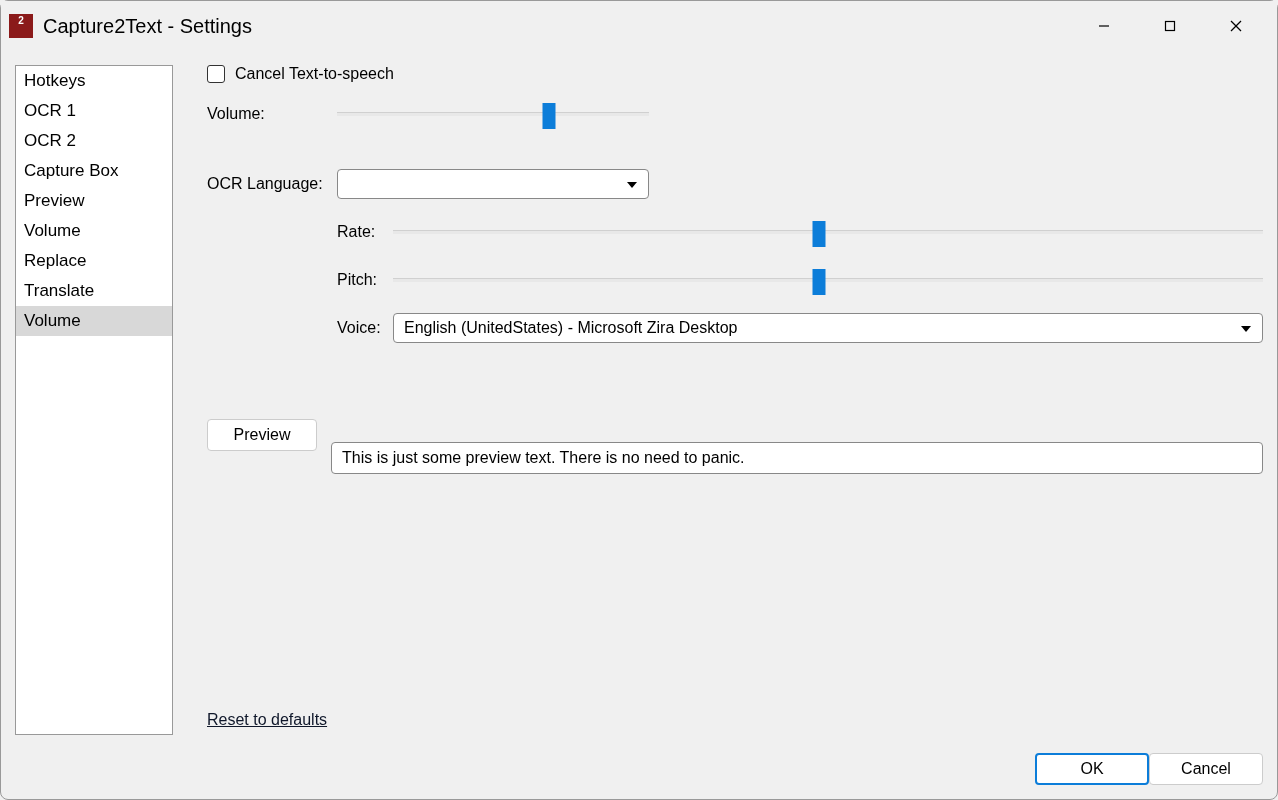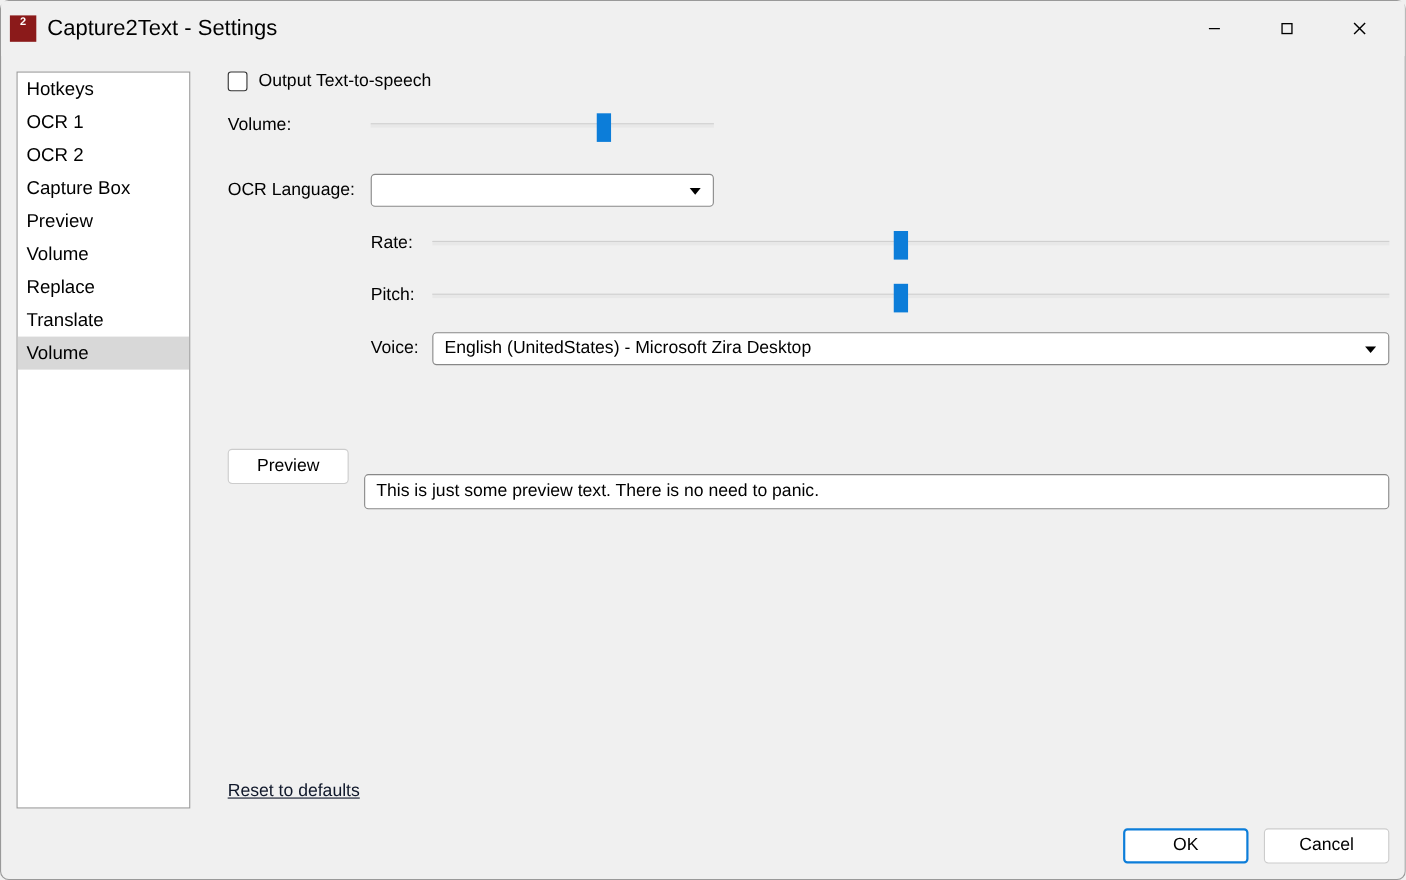--- a/index.html
+++ b/index.html
@@ -197,39 +197,38 @@
       font-size: 16px;
       cursor: pointer;
       margin-top: auto;
       margin-bottom: 6px;
       align-self: flex-start;
     }
 
     .footer {
       display: flex;
       justify-content: flex-end;
-      gap: 14px;
       padding: 8px 14px 14px;
     }
     .btn {
       width: 114px;
       height: 32px;
       border-radius: 4px;
       font-size: 16px;
       background: #fff;
       border: 1px solid #ccc;
       cursor: pointer;
     }
     .btn-ok {
       border: 2px solid #0c7dd9;
     }
 
     .gap-18 { margin-bottom: 18px; }
     .gap-24 { margin-bottom: 24px; }
-    .gap-40 { margin-bottom: 29px; }
+    .gap-40 { margin-bottom: 40px; }
     .gap-52 { margin-bottom: 52px; }
   </style>
 </head>
 <body>
 
 <div class="window">
 
   <div class="titlebar">
     <div class="app-icon"></div>
     <div class="title-text">Capture2Text - Settings</div>
@@ -264,21 +263,21 @@
         <div class="sidebar-item">Volume</div>
         <div class="sidebar-item">Replace</div>
         <div class="sidebar-item">Translate</div>
         <div class="sidebar-item selected">Volume</div>
       </div>
 
     <div class="main">
 
       <div class="checkbox-wrap">
         <div class="checkbox"></div>
-        <span class="checkbox-label">Output Text-to-speech</span>
+        <span class="checkbox-label">Cancel Text-to-speech</span>
       </div>
 
       <div class="row gap-40">
         <div class="label-col-a">Volume:</div>
         <div class="slider-track slider-volume">
           <div class="slider-thumb" id="vol-thumb" style="left: 68%;"></div>
         </div>
       </div>
 
       <div class="row gap-18">

